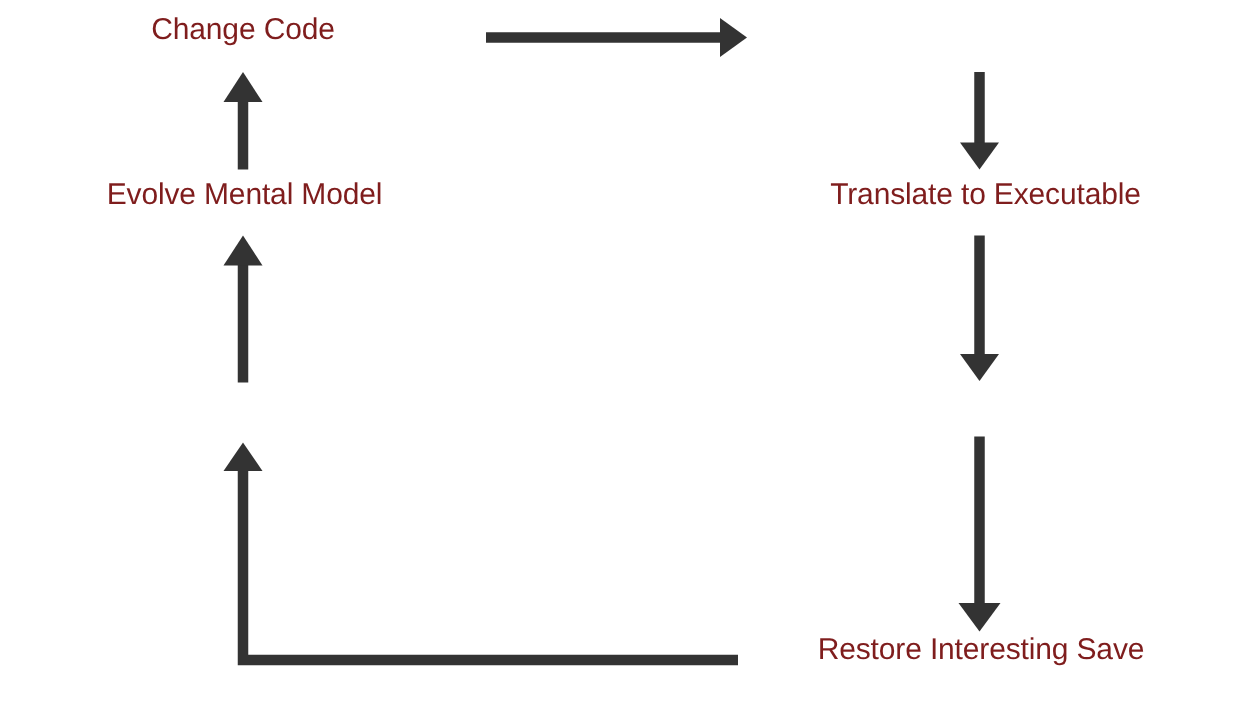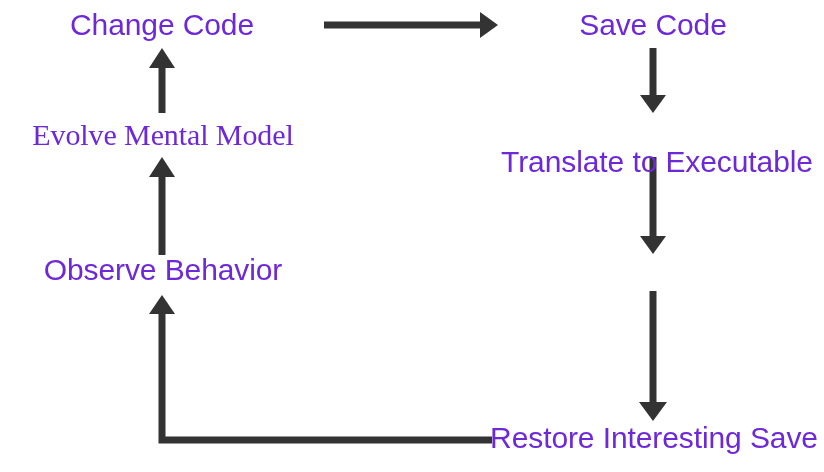--- a/index.html
+++ b/index.html
@@ -11,23 +11,23 @@
     position: relative;
     width: 824px;
     height: 472px;
     background: #ffffff;
     overflow: hidden;
     font-family: "Liberation Sans", sans-serif;
   }
   .node-label {
     position: absolute;
     font-family: "Liberation Sans", sans-serif;
-    font-size: 30px;
+    font-size: 20px;
     font-weight: 400;
-    color: #6d28d9;
+    color: #7f1d1d;
     white-space: nowrap;
     line-height: 1;
     letter-spacing: -0.1px;
   }
   .node-label.center {
     transform: translateX(-50%);
     text-align: center;
   }
   svg.edges {
     position: absolute;
@@ -77,24 +77,22 @@
 
     <g>
       <line x1="162" y1="113" x2="162" y2="66" stroke="#333333" stroke-width="7" stroke-linecap="butt"></line>
       <polygon points="149,68 175,68 162,48" fill="#333333"></polygon>
     </g>
 
   </svg>
 
   <div class="node-label center" style="left:162px; top:10px;">Change Code</div>
 
-  <div class="node-label center" style="left:653px; top:10px;">Save Code</div>
 
-  <div class="node-label center" style="left:163px; top:120px;font-family:Liberation Serif, serif;">Evolve Mental Model</div>
+  <div class="node-label center" style="left:163px; top:120px;">Evolve Mental Model</div>
 
-  <div class="node-label center" style="left:657px; top:120px;margin-top:27px;">Translate to Executable</div>
+  <div class="node-label center" style="left:657px; top:120px;">Translate to Executable</div>
 
-  <div class="node-label center" style="left:163px; top:255px;">Observe Behavior</div>
 
 
   <div class="node-label center" style="left:654px; top:423px;">Restore Interesting Save</div>
 
 </div>
 
 </body></html>

